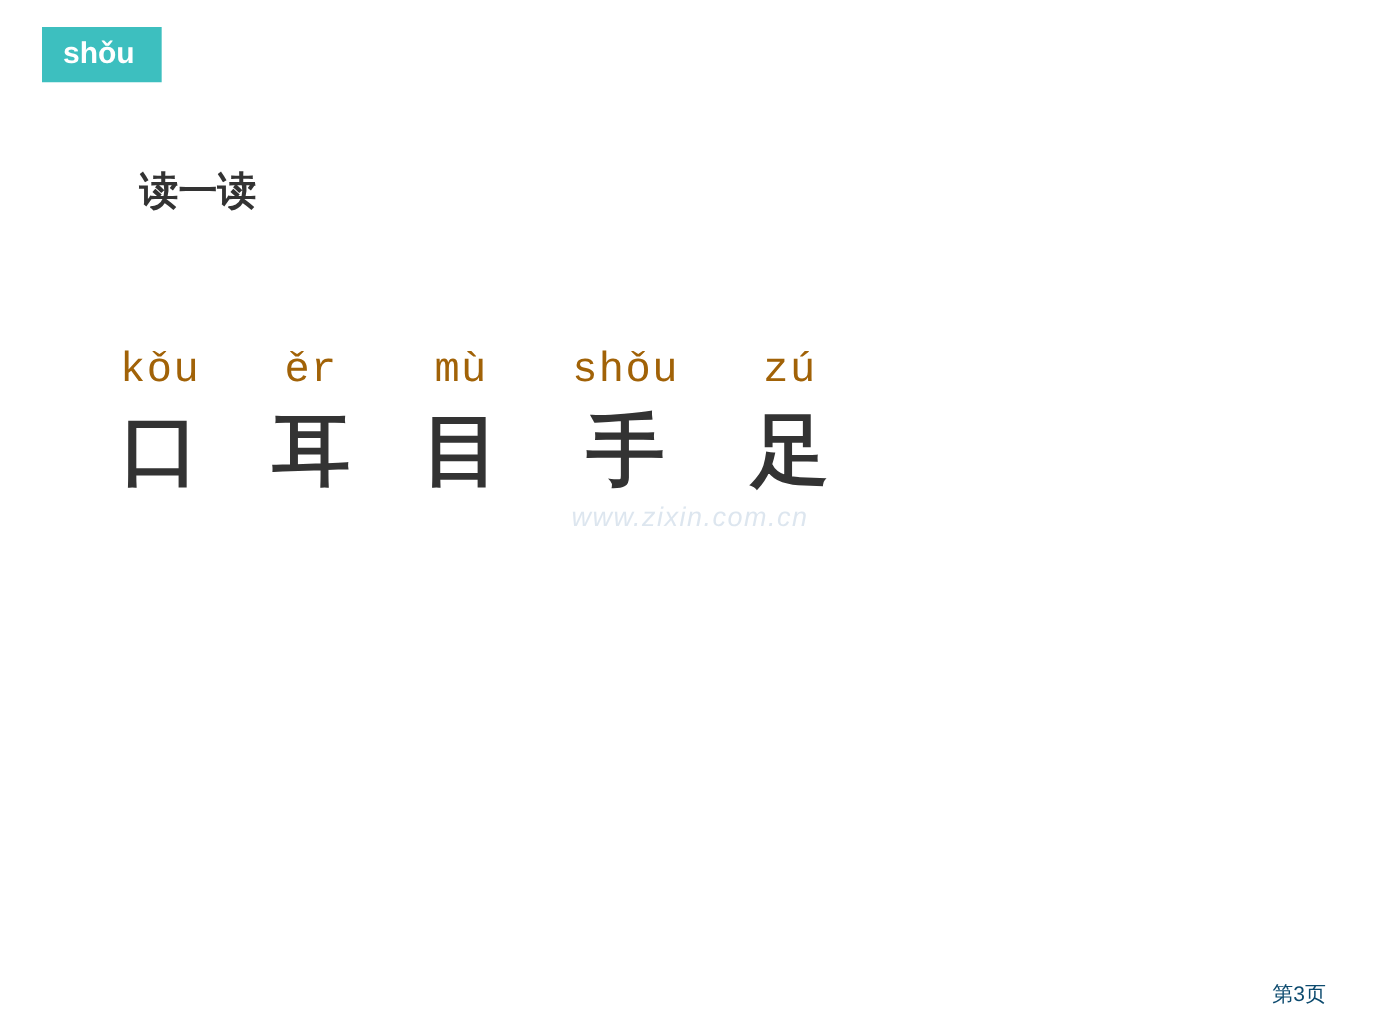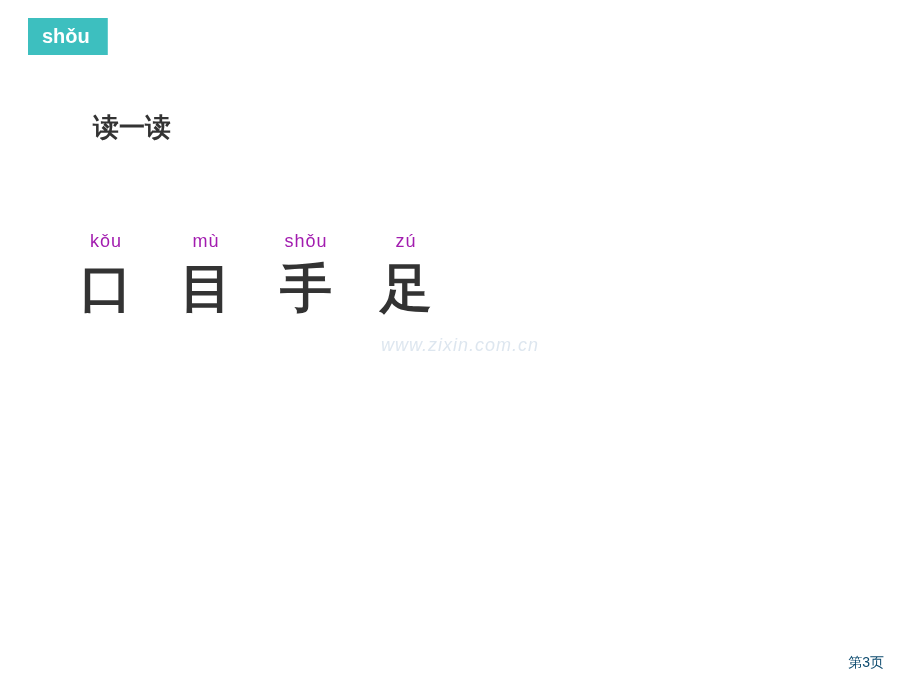--- a/index.html
+++ b/index.html
@@ -65,25 +65,26 @@
       gap: 0;
     }
 
     .char-item {
       display: flex;
       flex-direction: column;
       align-items: center;
     }
 
     .pinyin {
-      font-size: 18px;
-      color: #a21caf;
+      font-size: 28px;
+      color: #a16207;
       font-weight: normal;
       letter-spacing: 1px;
       line-height: 1.3;
+      font-family: Liberation Mono, monospace;
     }
 
     .hanzi {
       font-size: 52px;
       font-weight: bold;
       color: #333333;
       line-height: 1.2;
       margin-top: 4px;
     }
 
@@ -126,20 +127,24 @@
 </div>
 
 <div class="section-title">读一读</div>
 
 <div class="char-wrapper pinyin-row" id="char-wrapper">
 <div class="char-item">
       <span class="pinyin">kǒu</span>
       <span class="hanzi">口</span>
     </div>
     <div class="char-item">
+      <span class="pinyin">ěr</span>
+      <span class="hanzi">耳</span>
+    </div>
+    <div class="char-item">
       <span class="pinyin">mù</span>
       <span class="hanzi">目</span>
     </div>
     <div class="char-item">
       <span class="pinyin">shǒu</span>
       <span class="hanzi">手</span>
     </div>
     <div class="char-item">
       <span class="pinyin">zú</span>
       <span class="hanzi">足</span>

